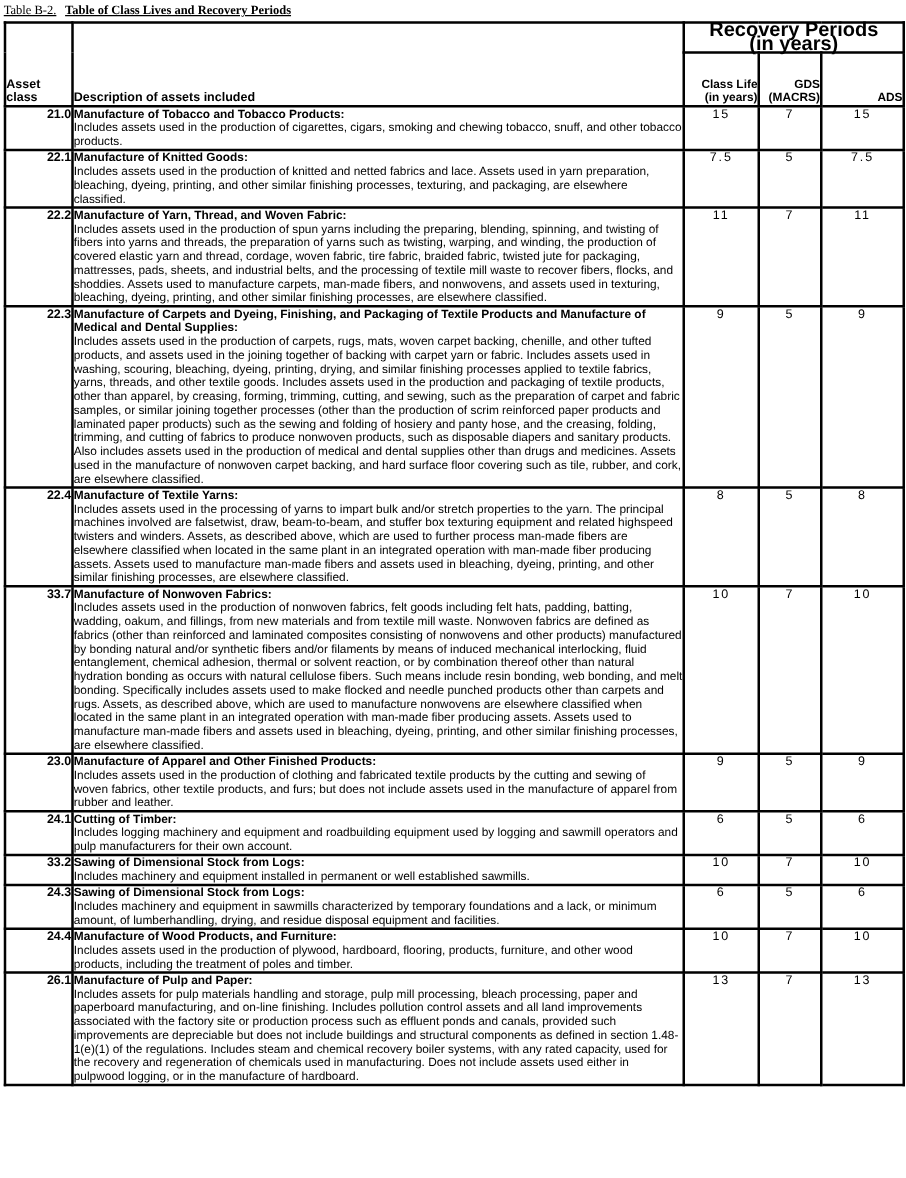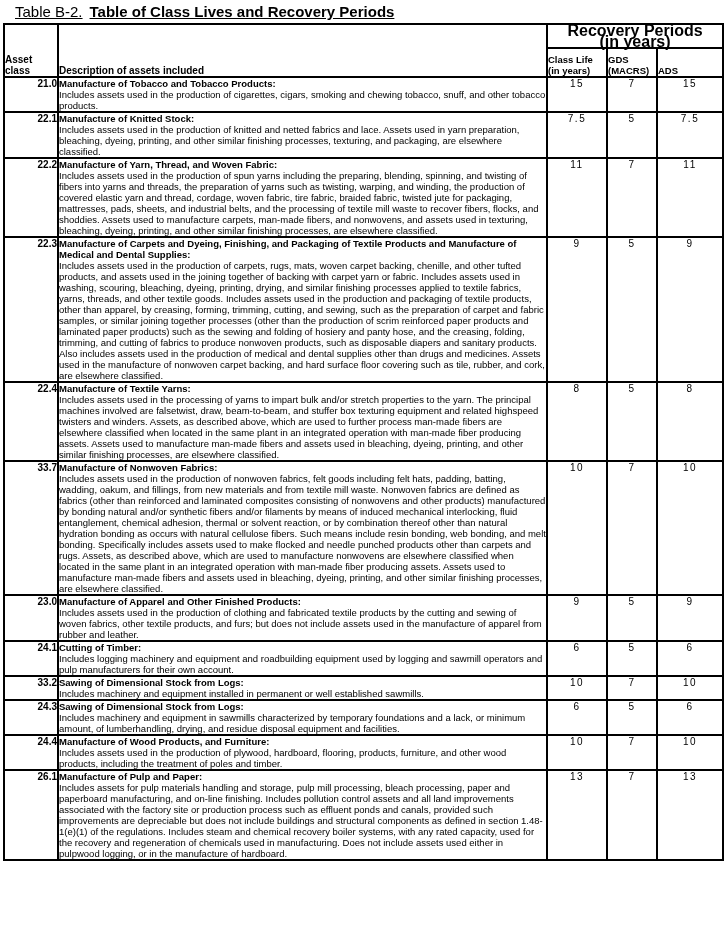--- a/index.html
+++ b/index.html
@@ -5,21 +5,21 @@
   * { box-sizing: border-box; }
   html, body { margin: 0; padding: 0; }
   body {
     width: 725px; height: 942px;
     background: #ffffff; color: #000000;
     font-family: "Liberation Sans", sans-serif;
     overflow: hidden;
   }
   .page { padding: 1px 3px 0 3px; }
 
-  .title { font-size: 15px; margin: 2px 0 3px 12px; white-space: nowrap; }
+  .title { font-size: 10px; margin: 2px 0 3px 0; white-space: nowrap; font-family: Liberation Serif, serif; }
   .title .t-prefix { font-weight: normal; text-decoration: underline; }
   .title .t-main  { font-weight: bold; text-decoration: underline; margin-left: 7px; }
 
   table.b2 {
     border-collapse: collapse;
     table-layout: fixed;
     width: 719px;
   }
   .col-asset { width: 54px; }
   .col-desc  { width: 489px; }
@@ -45,23 +45,23 @@
     text-align: left; vertical-align: bottom;
     font-size: 10px; line-height: 11px;
     padding: 2px 2px 2px 5px;
   }
   .h-recovery {
     text-align: center; vertical-align: middle;
     font-size: 16px; line-height: 11px;
     height: 24px; padding: 1px 2px;
   }
   .h-sub {
-    text-align: left; vertical-align: bottom;
+    text-align: right; vertical-align: bottom;
     font-size: 9.5px; line-height: 10.5px;
-    height: 29px; padding: 1px 1px 2px 1px; margin-left: 44px;
+    height: 43px; padding: 1px 1px 2px 1px; margin-left: 44px;
   }
   .h-ads { padding-bottom: 1px; }
 
   .c-asset {
     vertical-align: top; text-align: right;
     font-weight: bold; font-size: 10px;
     padding-top: 2px;
   }
   .c-desc {
     vertical-align: top;
@@ -118,21 +118,21 @@
           <span class="rh">Manufacture of Tobacco and Tobacco Products:</span><span class="rb">Includes assets used in the production of cigarettes, cigars, smoking and chewing tobacco, snuff, and other tobacco products.</span>
         </td>
         <td class="c-num">15</td>
         <td class="c-num">7</td>
         <td class="c-num">15</td>
       </tr>
 
       <tr>
         <td class="c-asset">22.1</td>
         <td class="c-desc">
-          <span class="rh">Manufacture of Knitted Stock:</span><span class="rb">Includes assets used in the production of knitted and netted fabrics and lace. Assets used in yarn preparation, bleaching, dyeing, printing, and other similar finishing processes, texturing, and packaging, are elsewhere classified.</span>
+          <span class="rh">Manufacture of Knitted Goods:</span><span class="rb">Includes assets used in the production of knitted and netted fabrics and lace. Assets used in yarn preparation, bleaching, dyeing, printing, and other similar finishing processes, texturing, and packaging, are elsewhere classified.</span>
         </td>
         <td class="c-num">7.5</td>
         <td class="c-num">5</td>
         <td class="c-num">7.5</td>
       </tr>
 
       <tr>
         <td class="c-asset">22.2</td>
         <td class="c-desc">
           <span class="rh">Manufacture of Yarn, Thread, and Woven Fabric:</span><span class="rb">Includes assets used in the production of spun yarns including the preparing, blending, spinning, and twisting of fibers into yarns and threads, the preparation of yarns such as twisting, warping, and winding, the production of covered elastic yarn and thread, cordage, woven fabric, tire fabric, braided fabric, twisted jute for packaging, mattresses, pads, sheets, and industrial belts, and the processing of textile mill waste to recover fibers, flocks, and shoddies. Assets used to manufacture carpets, man-made fibers, and nonwovens, and assets used in texturing, bleaching, dyeing, printing, and other similar finishing processes, are elsewhere classified.</span>

